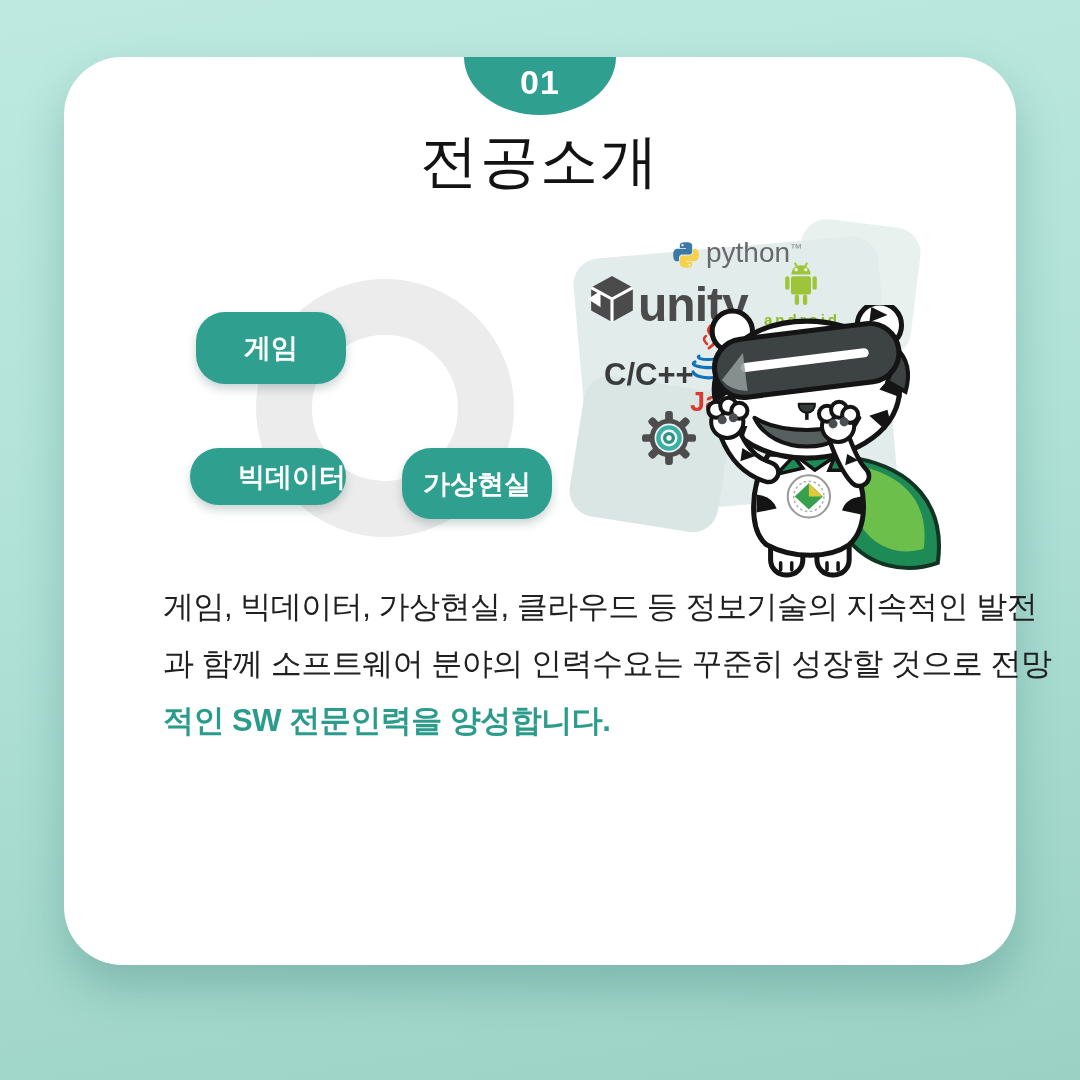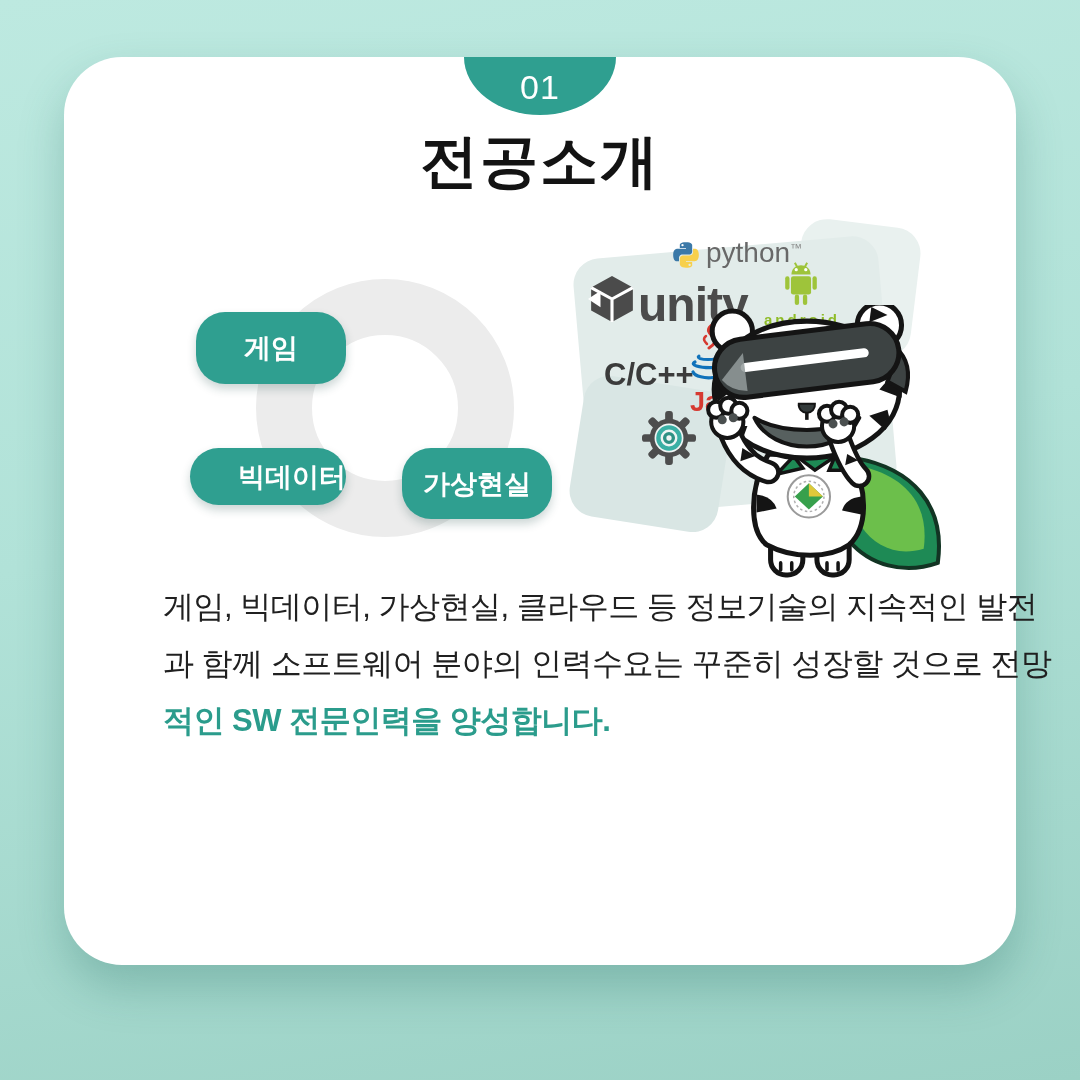--- a/index.html
+++ b/index.html
@@ -10,27 +10,27 @@
   }
   .card{
     position:absolute;left:64px;top:57px;width:952px;height:908px;
     background:#ffffff;border-radius:58px;
     box-shadow:0 22px 45px rgba(32,104,92,.28);
   }
   .badge{
     position:absolute;left:50%;top:0;transform:translateX(-50%);
     width:152px;height:58px;background:#2f9f90;
     border-radius:0 0 76px 76px / 0 0 58px 58px;
-    display:flex;align-items:flex-end;justify-content:center;
-    color:#ffffff;font-size:34px;font-weight:400;padding-bottom:8px;box-sizing:border-box;
+    display:flex;align-items:center;justify-content:center;
+    color:#ffffff;font-size:34px;font-weight:700;padding-bottom:8px;box-sizing:border-box;
     letter-spacing:1px;
   }
   .title{
     position:absolute;left:0;top:66px;width:100%;text-align:center;
-    font-size:58px;font-weight:700;color:#131313;letter-spacing:2px;
+    font-size:58px;font-weight:400;color:#131313;letter-spacing:2px;
   }
   
   .ring{
     position:absolute;left:192px;top:222px;width:258px;height:258px;
     box-sizing:border-box;border:56px solid #ececec;border-radius:50%;
   }
   .pill{
     position:absolute;display:flex;align-items:center;justify-content:center;
     background:#2f9f90;color:#ffffff;border-radius:29px;
     font-size:27px;font-weight:700;box-shadow:0 5px 10px rgba(25,70,62,.22);

